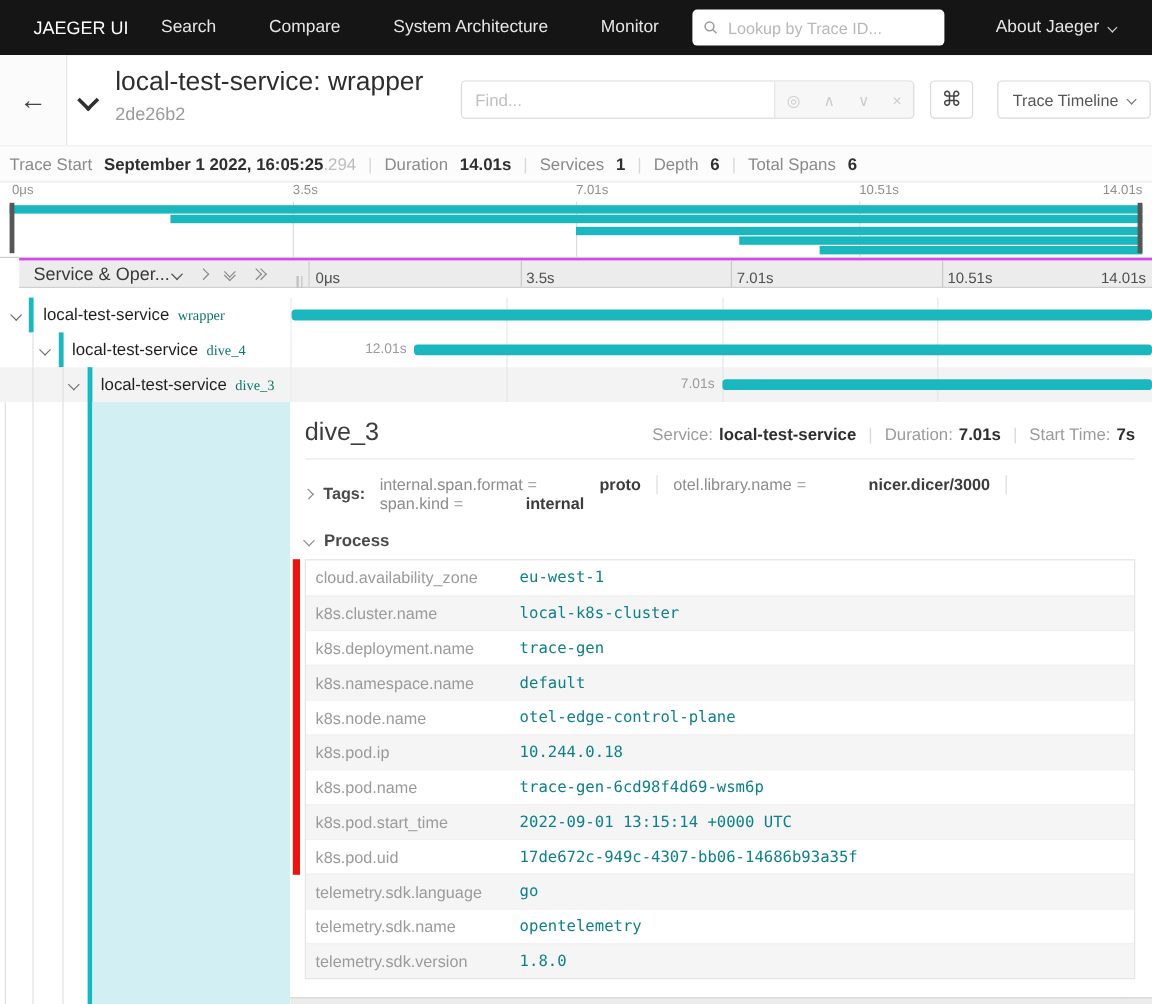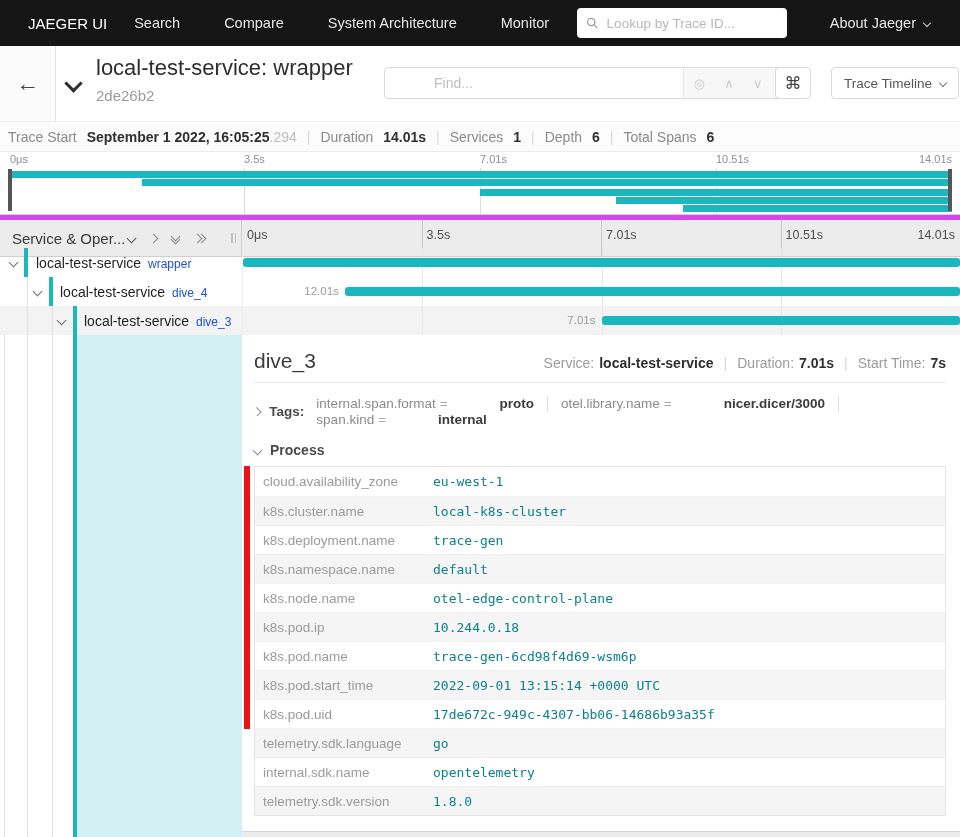--- a/index.html
+++ b/index.html
@@ -27,21 +27,21 @@
   .nav-search input{border:none;outline:none;width:100%;font-size:13.5px;margin-left:6px;color:#333;font-family:"Liberation Sans",sans-serif;}
   .nav-search input::placeholder{color:#b8b8b8;}
   .nav-about{position:absolute;right:30px;top:0;height:46px;display:flex;align-items:center;gap:8px;color:#e6e6e6;font-size:14.5px;cursor:pointer;}
 
   
   .thead{position:absolute;left:0;top:46px;right:0;height:75px;background:#fff;}
   .back{position:absolute;left:0;top:0;width:56px;height:75px;background:#fbfbfb;border-right:1px solid #e4e4e4;display:flex;align-items:center;justify-content:center;font-size:23px;color:#444;cursor:pointer;}
   .big-chev{position:absolute;left:67px;top:31px;width:13px;height:13px;border-right:3px solid #2f2f2f;border-bottom:3px solid #2f2f2f;transform:rotate(45deg);cursor:pointer;}
   .t-title{position:absolute;left:96px;top:9px;font-size:22px;color:#2d2d2d;}
   .t-id{position:absolute;left:96px;top:41px;font-size:15px;color:#9b9b9b;}
-  .find-wrap{position:absolute;left:384px;top:21px;height:32px;display:flex;border:1px solid #d9d9d9;border-radius:4px;overflow:hidden;background:#fff;padding-left:38px;}
+  .find-wrap{position:absolute;left:384px;top:21px;height:32px;display:flex;border:1px solid #d9d9d9;border-radius:4px;overflow:hidden;background:#fff;}
   .find-input{width:260px;border:none;outline:none;padding:0 11px;font-size:14px;color:#333;font-family:"Liberation Sans",sans-serif;}
   .find-input::placeholder{color:#bfbfbf;}
   .find-tools{width:116px;background:#f7f7f7;border-left:1px solid #e6e6e6;display:flex;align-items:center;justify-content:space-around;color:#ccc;font-size:13px;}
   .find-tools span{cursor:pointer;}
   .cmd-btn{position:absolute;left:775px;top:21px;width:36px;height:32px;border:1px solid #d9d9d9;border-radius:4px;background:#fff;font-size:17px;color:#444;display:flex;align-items:center;justify-content:center;cursor:pointer;font-family:"DejaVu Sans",sans-serif;}
   .tt-btn{position:absolute;left:831px;top:21px;height:32px;border:1px solid #d9d9d9;border-radius:4px;background:#fff;font-size:13.5px;color:#555;display:flex;align-items:center;gap:8px;padding:13px 12px;cursor:pointer;font-family:"Liberation Sans",sans-serif;}
 
   
   .summary{position:absolute;left:0;top:121px;right:0;height:31px;background:#fcfcfc;border-top:1px solid #efefef;border-bottom:1px solid #ececec;display:flex;align-items:center;padding-left:8px;font-size:14px;white-space:nowrap;}
   .sum-label{color:#8a8a8a;margin-right:6px;}
@@ -52,21 +52,21 @@
   
   .mm-labels{position:absolute;left:8px;top:152px;right:8px;height:16px;font-size:11px;color:#8f8f8f;}
   .mm-label{position:absolute;top:1px;white-space:nowrap;}
   .mm-outer{position:absolute;left:0;top:168px;right:0;height:47px;background:#fff;border-bottom:1px solid #cfcfcf;cursor:crosshair;}
   .mm-inner{position:absolute;left:8px;right:8px;top:0;bottom:0;}
   .mm-line{position:absolute;top:0;bottom:0;width:1px;background:#dcdcdc;}
   .mm-bar{position:absolute;height:7px;background:var(--teal);}
   .mm-handle{position:absolute;top:1px;bottom:3px;width:4px;background:#565656;cursor:col-resize;}
 
   
-  .sp-head{position:absolute;left:0;top:215px;right:0;height:42px;background:#ececec;border-top:5px solid #d946ef;border-bottom:1px solid #cfcfcf;}
+  .sp-head{position:absolute;left:16px;top:215px;right:0;height:25px;background:#ececec;border-top:2px solid #d946ef;border-bottom:1px solid #cfcfcf;}
   .sp-head-left{position:absolute;left:0;top:0;bottom:0;width:242px;border-right:1px solid #cfcfcf;display:flex;align-items:center;padding-left:12px;}
   .sp-head-title{font-size:15px;color:#3a3a3a;white-space:nowrap;}
   .hicon{display:inline-flex;margin-left:15px;cursor:pointer;align-items:center;}
   .hicon .cv{border-color:#8a8a8a;}
   .dbl-down{flex-direction:column;}
   .dbl-down .cv + .cv{margin-top:-4px;}
   .dbl-right .cv + .cv{margin-left:-3px;}
   .grip{position:absolute;right:5px;top:13px;display:flex;gap:2px;cursor:col-resize;}
   .grip i{display:block;width:1.5px;height:10px;background:#c2c2c2;}
   .ruler{position:absolute;left:242px;right:0;top:0;bottom:0;}
@@ -76,21 +76,21 @@
   
   .sp-rows{position:absolute;left:0;top:248px;right:0;height:87px;}
   .sp-row{position:relative;height:29px;cursor:pointer;}
   .sp-row.selected{background:#f3f3f3;}
   .sp-name{position:absolute;left:0;top:0;bottom:0;width:242px;}
   .guide{position:absolute;top:0;bottom:0;width:1px;background:#e0e0e0;}
   .sp-chev{position:absolute;top:11px;}
   .svc-bar{position:absolute;top:0;bottom:0;width:4px;background:var(--teal);}
   .sp-text{position:absolute;top:6px;white-space:nowrap;}
   .sp-svc{font-size:14px;color:#1f1f1f;}
-  .sp-op{font-size:12px;color:#1d4ed8;margin-left:7px;}
+  .sp-op{font-size:12px;color:#0f766e;margin-left:7px;font-family:Liberation Serif, serif;}
   .sp-view{position:absolute;left:242px;right:0;top:0;bottom:0;border-left:1px solid #ececec;}
   .view-line{position:absolute;top:0;bottom:0;width:1px;background:#e7e7e7;}
   .sp-bar{position:absolute;top:10px;height:9px;border-radius:3px;background:var(--teal);}
   .sp-dur{position:absolute;top:8px;font-size:11.5px;color:#9b9b9b;white-space:nowrap;}
 
   
   .main{position:absolute;left:0;top:335px;right:0;bottom:0;}
   .main-left{position:absolute;left:0;top:0;bottom:0;width:242px;background:#fff;}
   .ml-teal{position:absolute;left:73px;top:0;bottom:0;width:4px;background:var(--teal);}
   .ml-cyan{position:absolute;left:77px;top:0;bottom:0;right:0;background:var(--cyan);}
@@ -342,21 +342,21 @@
         </div>
         <div class="kv-row">
           <span class="kv-key">k8s.pod.uid</span>
           <span class="kv-val">17de672c-949c-4307-bb06-14686b93a35f</span>
         </div>
         <div class="kv-row alt">
           <span class="kv-key">telemetry.sdk.language</span>
           <span class="kv-val">go</span>
         </div>
         <div class="kv-row">
-          <span class="kv-key">internal.sdk.name</span>
+          <span class="kv-key">telemetry.sdk.name</span>
           <span class="kv-val">opentelemetry</span>
         </div>
         <div class="kv-row alt">
           <span class="kv-key">telemetry.sdk.version</span>
           <span class="kv-val">1.8.0</span>
         </div>
       </div>
     <div class="sid-row">
       <span class="sid-label">SpanID:</span>
       <span class="sid-val">2e45ad2cd3a87436</span>

